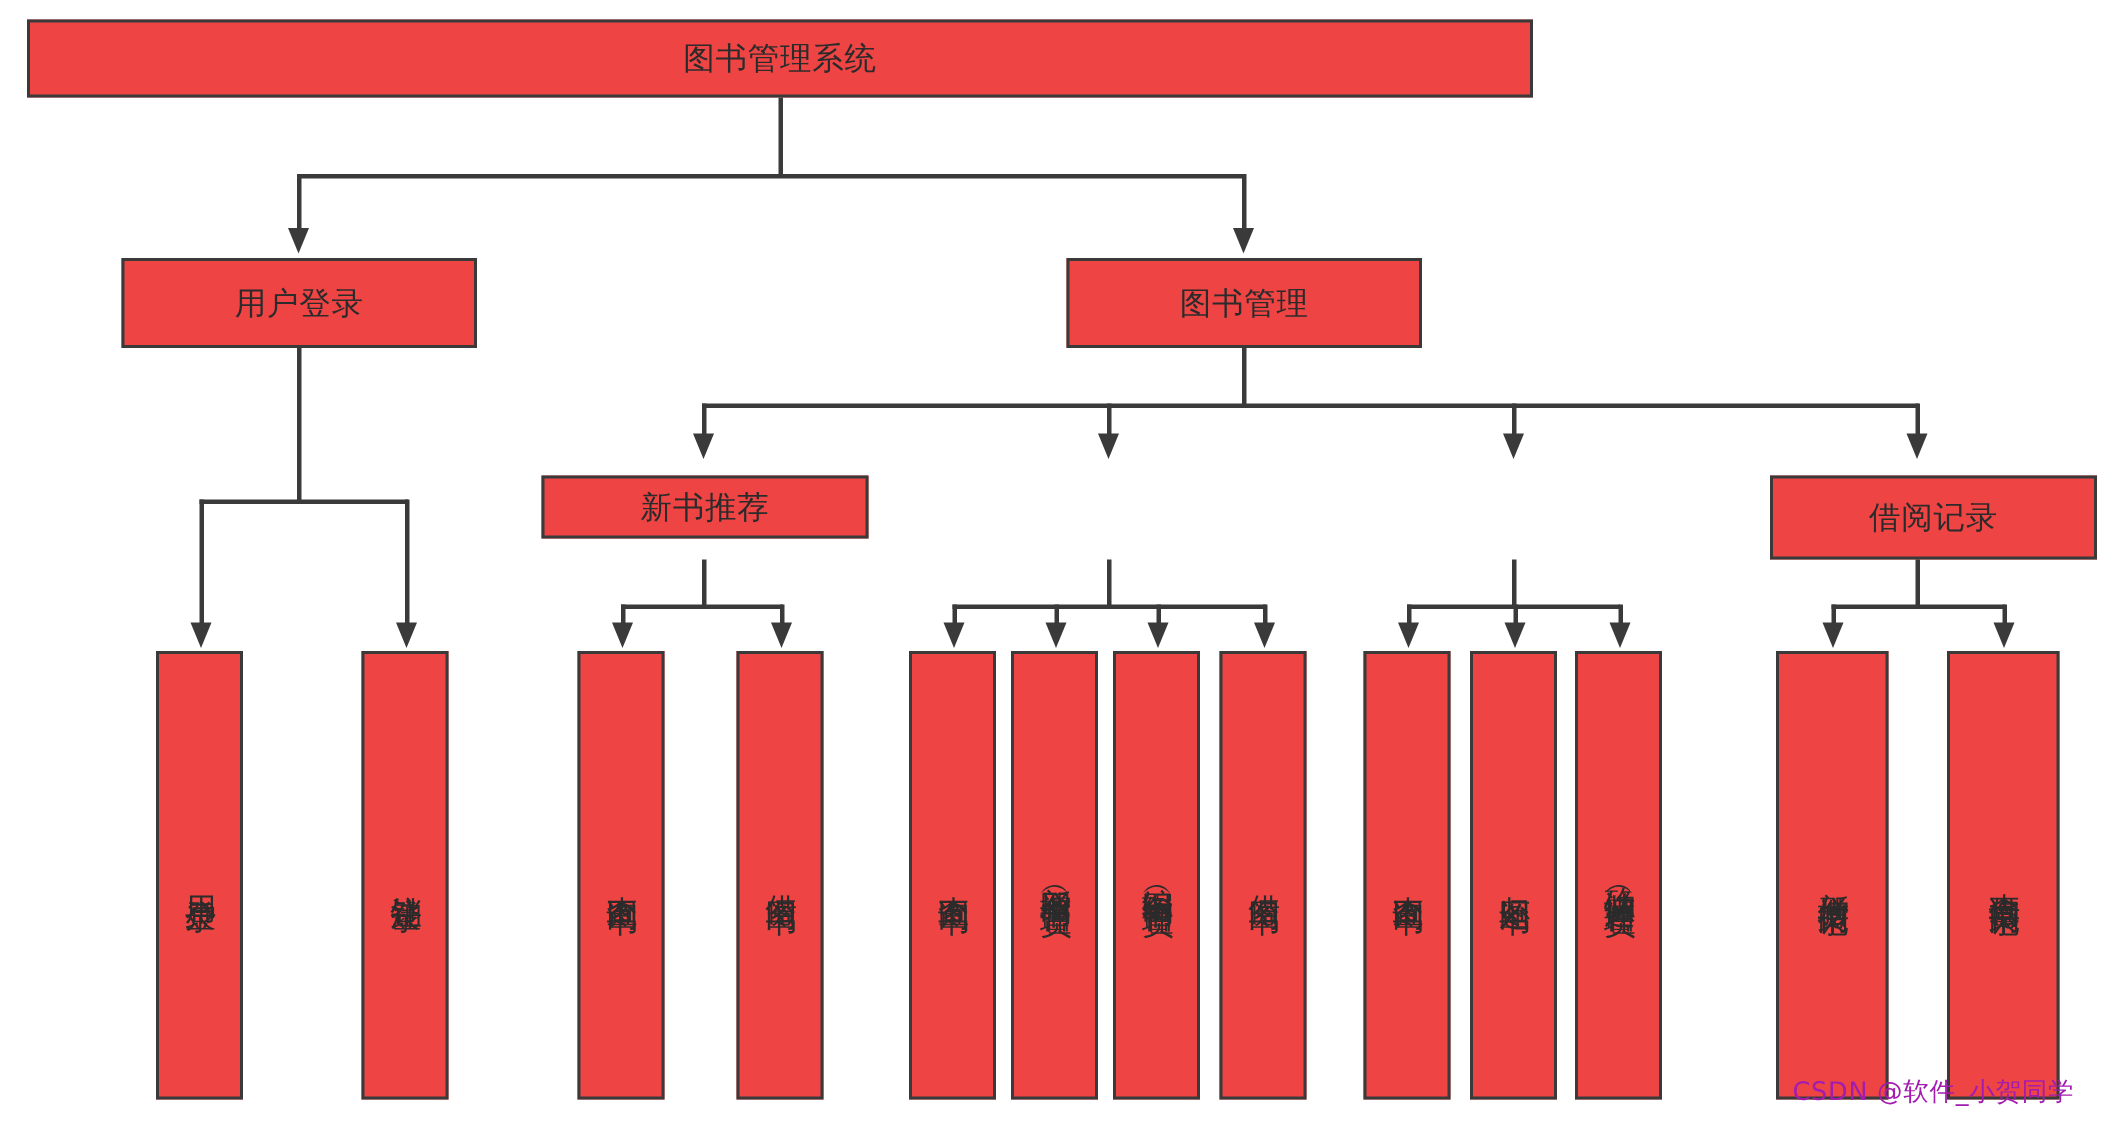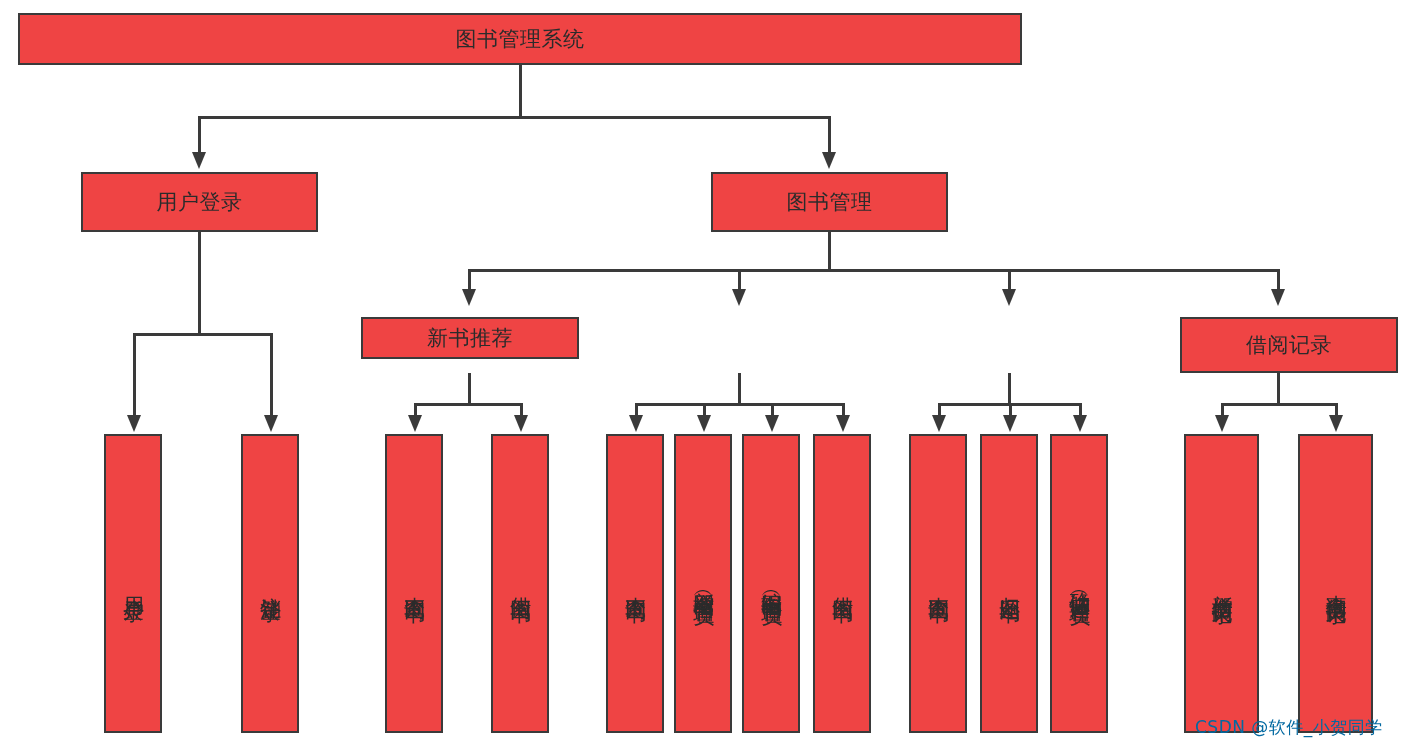--- a/index.html
+++ b/index.html
@@ -64,21 +64,21 @@
     position: absolute;
     width: 0;
     height: 0;
     border-left: 7px solid transparent;
     border-right: 7px solid transparent;
     border-top: 17px solid #3a3a3a;
   }
   
   #watermark {
     position: absolute;
-    color: #0369a1;
+    color: #a21caf;
     font-size: 17px;
     white-space: nowrap;
     letter-spacing: 0.5px;
     pointer-events: none;
   }
 </style>
 </head>
 <body>
 
 <div id="canvas">

